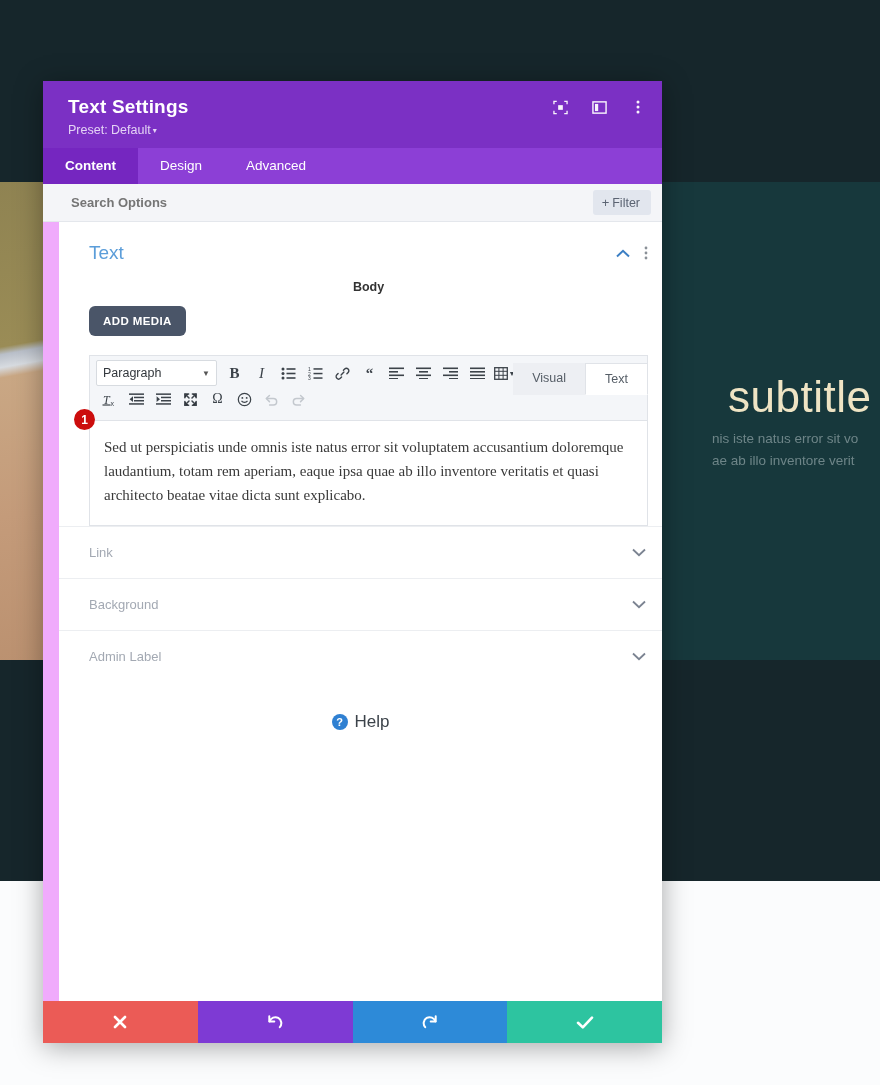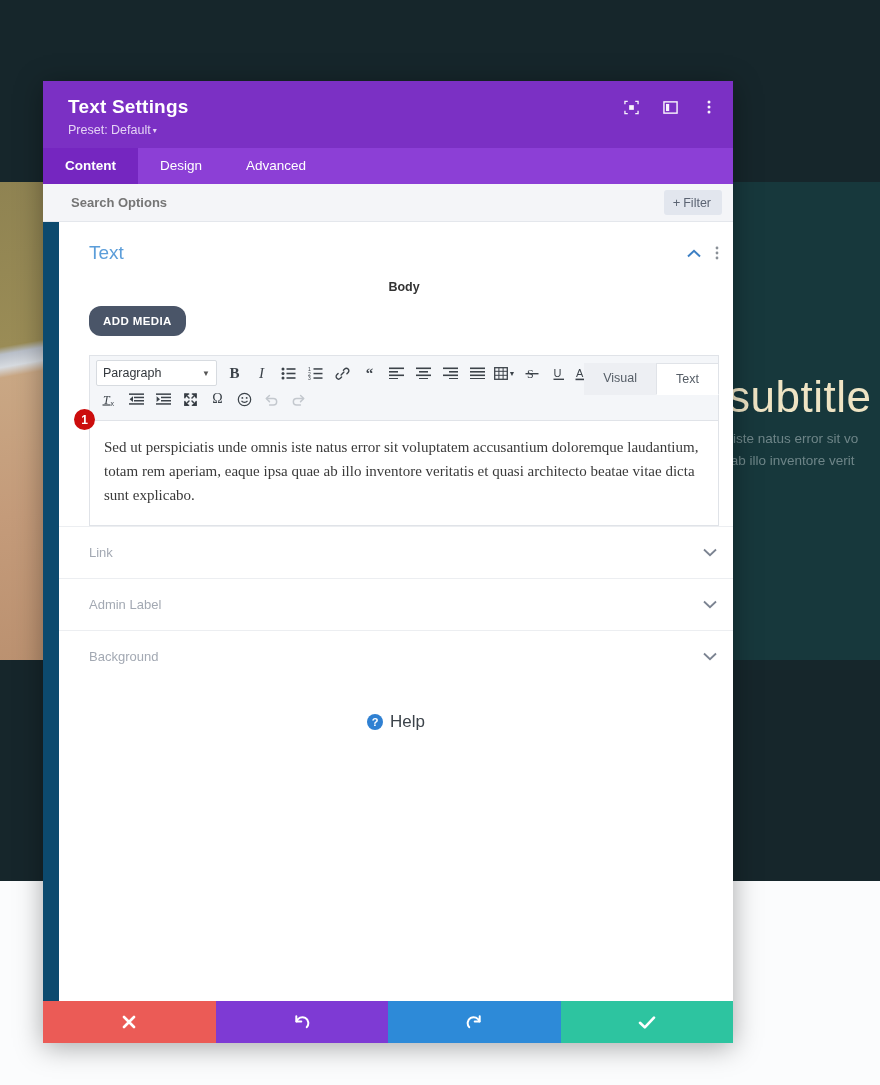--- a/index.html
+++ b/index.html
@@ -23,22 +23,22 @@
     position:absolute;left:728px;top:372px;
     font-size:44px;color:#efe4c4;letter-spacing:.5px;white-space:nowrap;
   }
   .bg-para{
     position:absolute;left:712px;top:428px;width:180px;
     font-size:13.5px;line-height:21px;color:#6e8588;white-space:nowrap;overflow:hidden;
   }
 
   
   #modal{
-    position:absolute;left:43px;top:81px;width:690px;height:962px;
-    background:#0c4a6e;box-shadow:0 4px 26px rgba(0,0,0,.34);
+    position:absolute;left:43px;top:81px;width:619px;height:962px;
+    background:#f0abfc;box-shadow:0 4px 26px rgba(0,0,0,.34);
     display:flex;flex-direction:column;
   }
 
   
   .m-head{background:#7b30c4;padding:14px 16px 10px 25px;position:relative;flex:0 0 auto;}
   .m-title{color:#fff;font-size:19px;font-weight:bold;line-height:24px;letter-spacing:.2px;}
   .m-preset{color:#e4d3f5;font-size:12.5px;margin-top:4px;line-height:15px;}
   .m-preset .caret{font-size:8px;margin-left:2px;vertical-align:1px;}
   .head-icons{position:absolute;right:14px;top:16px;display:flex;align-items:center;gap:19px;}
   .hi{width:20px;height:20px;display:flex;align-items:center;justify-content:center;cursor:pointer;opacity:.95;}
@@ -61,21 +61,21 @@
 
   
   .sec-text{padding:20px 14px 0 30px;position:relative;}
   .sec-head{display:flex;align-items:center;}
   .sec-title{font-size:19px;color:#5b9dd9;font-weight:normal;flex:1;}
   .sec-actions{display:flex;align-items:center;gap:14px;}
   .chev-up{color:#3c7fc4;font-size:13px;cursor:pointer;}
   .label-body{font-size:12.5px;color:#333;font-weight:bold;margin:16px 0 0 0;text-align:center;}
 
   .addmedia{display:inline-block;margin-top:12px;background:#4a5568;color:#fff;
-    font-size:11.5px;font-weight:bold;letter-spacing:.4px;padding:9px 14px;border-radius:12px;cursor:pointer;}
+    font-size:11.5px;font-weight:bold;letter-spacing:.4px;padding:9px 14px;border-radius:6px;cursor:pointer;}
 
   
   .editor-wrap{position:relative;margin-top:-10px;}
   .vt-tabs{position:absolute;right:0;top:8px;display:flex;z-index:3;}
   .vt-tab{font-size:12.5px;color:#555d66;padding:8px 19px;background:#edeff3;cursor:pointer;}
   .vt-tab.active{background:#fff;border:1px solid #e0e3e8;border-bottom-color:#fff;}
   .ed-toolbar{background:#f4f6f9;border:1px solid #e0e3e8;margin-top:29px;padding:4px 6px 8px 6px;}
   .tb-row{display:flex;align-items:center;min-height:26px;flex-wrap:nowrap;}
   .tb-btn{width:27px;height:25px;display:flex;align-items:center;justify-content:center;
     color:#3c434a;cursor:pointer;font-size:14px;}
@@ -396,29 +396,29 @@
 
     <div class="acc">
       <div class="acc-label">Link</div>
       <div class="acc-chev">
         <svg width="14" height="9" viewBox="0 0 14 9">
             <path d="M1 1.5L7 7.2l6-5.7" fill="none" stroke="#7b8391" stroke-width="1.8"></path>
           </svg>
       </div>
     </div>
     <div class="acc">
-      <div class="acc-label">Admin Label</div>
+      <div class="acc-label">Background</div>
       <div class="acc-chev">
         <svg width="14" height="9" viewBox="0 0 14 9">
             <path d="M1 1.5L7 7.2l6-5.7" fill="none" stroke="#7b8391" stroke-width="1.8"></path>
           </svg>
       </div>
     </div>
     <div class="acc">
-      <div class="acc-label">Background</div>
+      <div class="acc-label">Admin Label</div>
       <div class="acc-chev">
         <svg width="14" height="9" viewBox="0 0 14 9">
             <path d="M1 1.5L7 7.2l6-5.7" fill="none" stroke="#7b8391" stroke-width="1.8"></path>
           </svg>
       </div>
     </div>
 
     <div class="help-row">
       <span class="help-ic">?</span>
       <span class="help-tx">Help</span>

